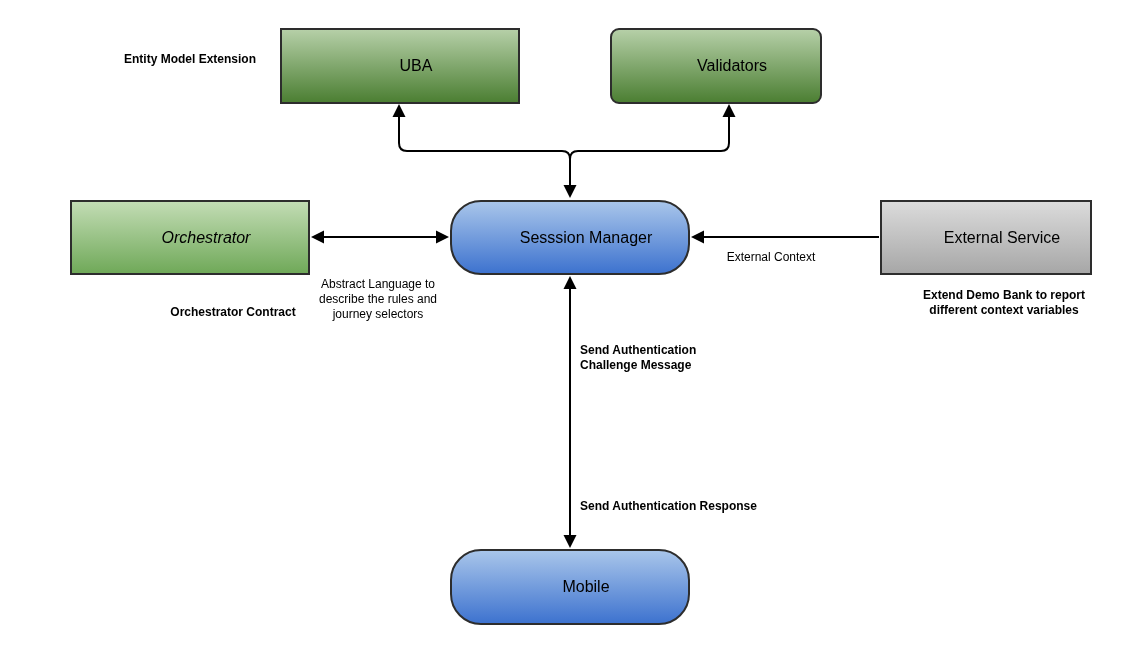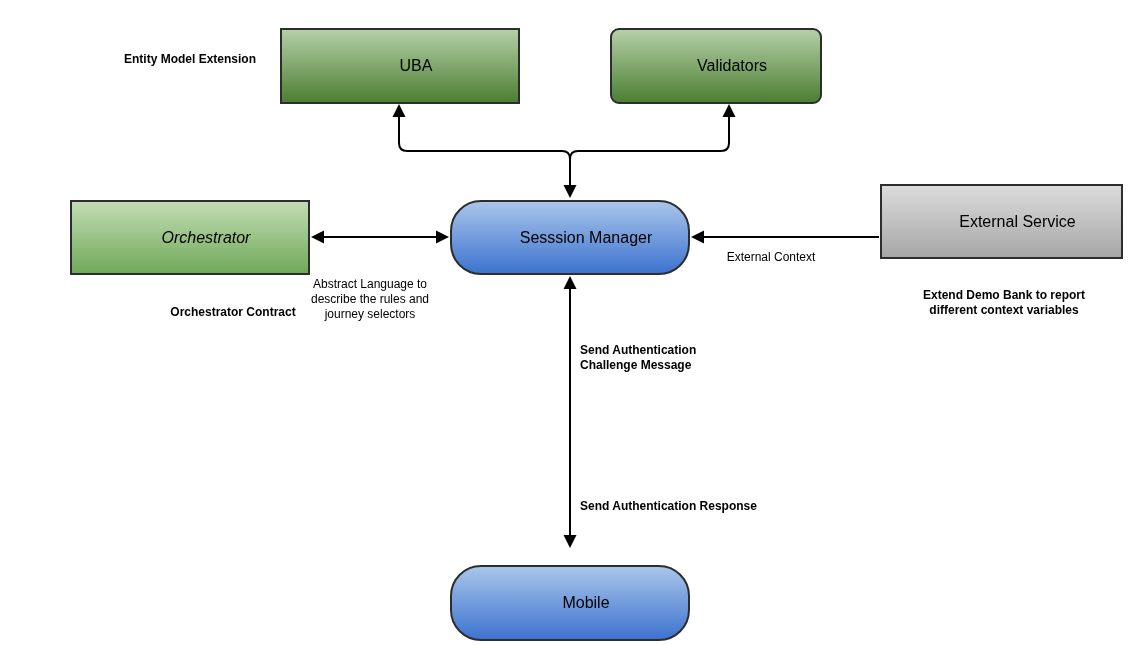--- a/index.html
+++ b/index.html
@@ -82,31 +82,31 @@
   </div>
 
   <div class="box green-light" style="left:70px; top:200px; width:240px; height:75px;">
     <span>Orchestrator</span>
   </div>
 
   <div class="box blue" style="left:450px; top:200px; width:240px; height:75px;">
     <span>Sesssion Manager</span>
   </div>
 
-  <div class="box gray" style="left:880px; top:184px; width:243px; height:75px;">
+  <div class="box gray" style="left:880px; top:200px; width:212px; height:75px;">
     <span>External Service</span>
   </div>
 
-  <div class="box blue" style="left:450px; top:549px; width:240px; height:76px;margin-top:16px;">
+  <div class="box blue" style="left:450px; top:549px; width:240px; height:76px;">
     <span>Mobile</span>
   </div>
 
   <div class="note bold center" style="left:110px; top:52px; width:160px;">Entity Model Extension</div>
 
-  <div class="note center" style="left:290px; top:277px; width:160px;">Abstract Language to
+  <div class="note center" style="left:298px; top:277px; width:160px;">Abstract Language to
 describe the rules and
 journey selectors</div>
 
   <div class="note bold center" style="left:153px; top:305px; width:160px;">Orchestrator Contract</div>
 
 
   <div class="note center" style="left:711px; top:250px; width:120px;">External Context</div>
 
   <div class="note bold center" style="left:914px; top:288px; width:180px;">Extend Demo Bank to report
 different context variables</div>

